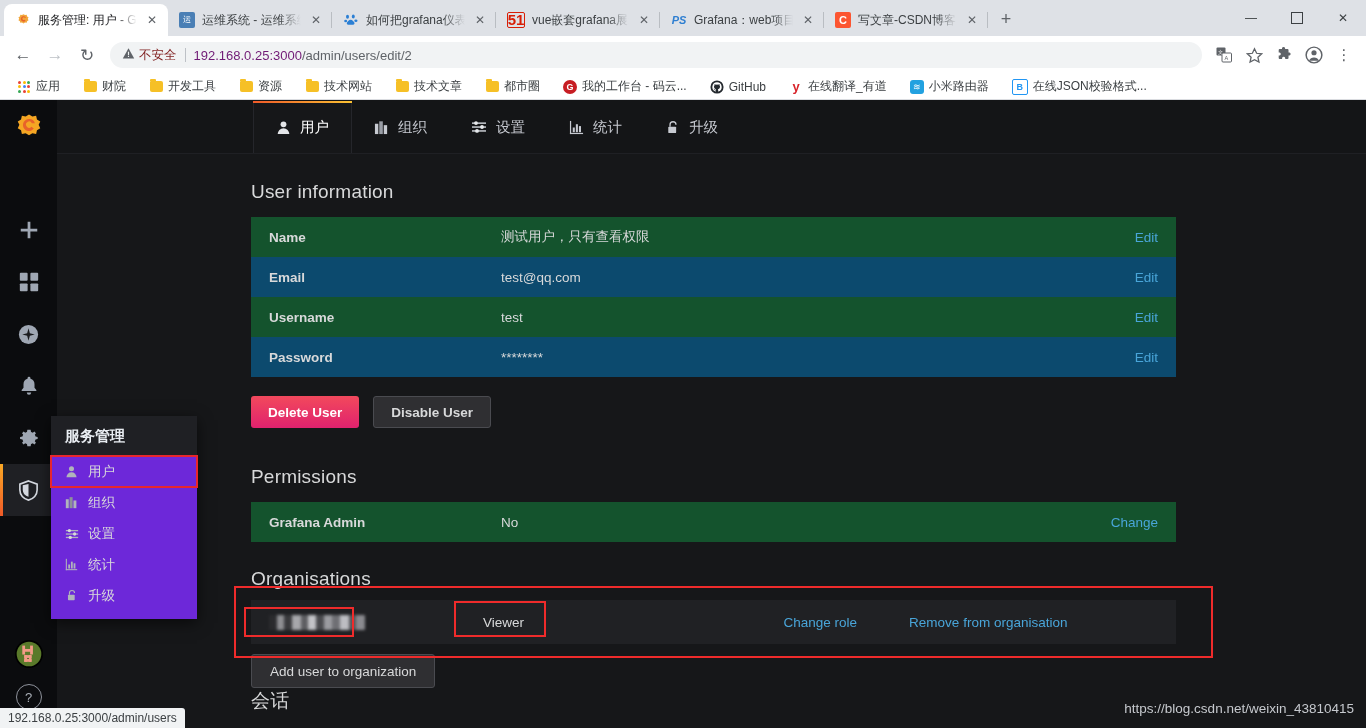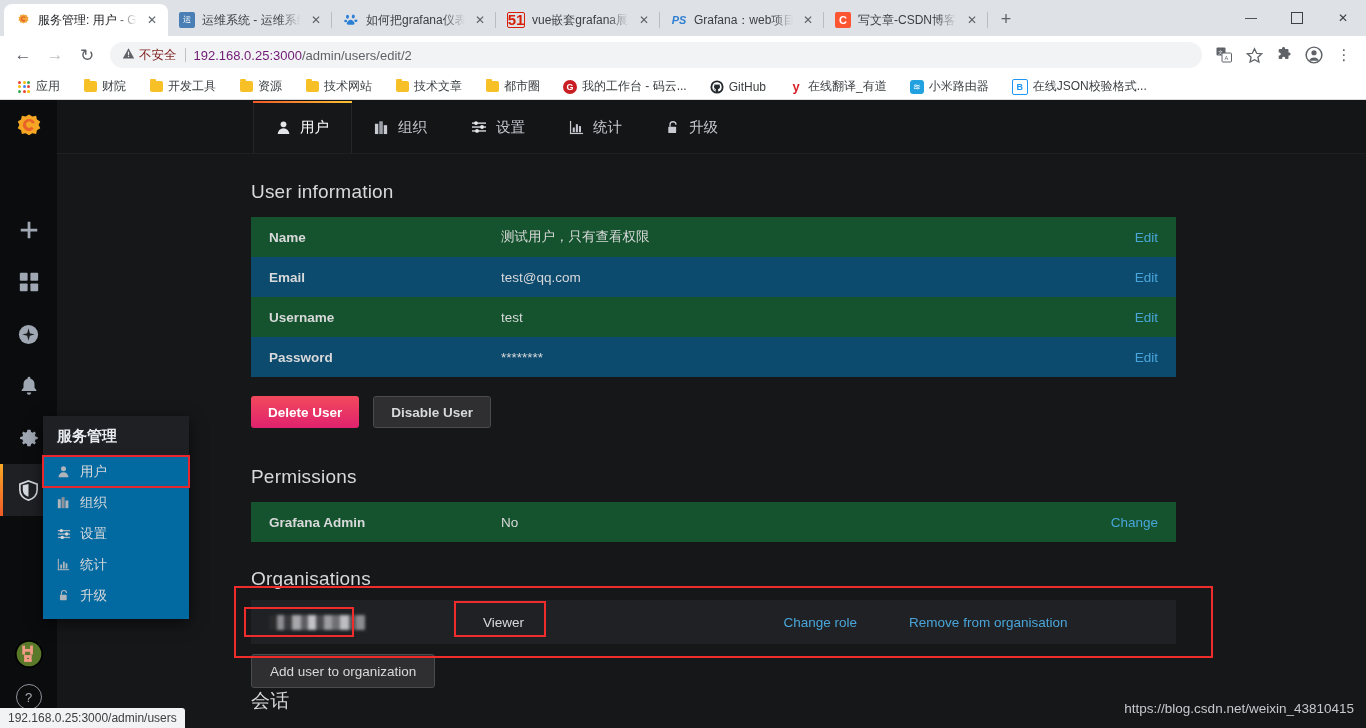--- a/index.html
+++ b/index.html
@@ -63,21 +63,21 @@
   .side-ico{width:57px;height:52px;display:flex;align-items:center;justify-content:center;color:#9fa7b3;position:relative;}
   .side-ico.active{background:#1f2024;}
   .side-ico.active:before{content:"";position:absolute;left:0;top:0;bottom:0;width:3px;
     background:linear-gradient(#f9a825,#f05a28);}
   .side-spacer{flex:1;}
   .avatar{width:28px;height:28px;border-radius:50%;overflow:hidden;margin-bottom:16px;}
   .help-ico{width:24px;height:24px;border-radius:50%;border:1.5px solid #8e929b;color:#a9aeb6;
     font-size:13px;display:flex;align-items:center;justify-content:center;margin-bottom:18px;}
 
   
-  .flyout{position:absolute;left:43px;top:316px;width:146px;background:#0369a1;z-index:40;
+  .flyout{position:absolute;left:51px;top:316px;width:146px;background:#6d28d9;z-index:40;
     box-shadow:0 4px 14px rgba(0,0,0,.6);}
   .flyout .fly-head{height:40px;display:flex;align-items:center;padding:0 0 0 14px;
     color:#e9edf2;font-size:15px;font-weight:bold;background:#1f2024;}
   .fly-item{height:31px;display:flex;align-items:center;gap:9px;padding-left:13px;
     color:#d8d9da;font-size:13.5px;position:relative;}
   .fly-item .fi{width:15px;display:flex;justify-content:center;color:#b0b4bb;}
   .fly-item.boxed{outline:2px solid #e8262d;outline-offset:-1px;}
 
   
   .pagetabs{position:absolute;left:57px;top:0;right:0;height:53px;background:#141517;

